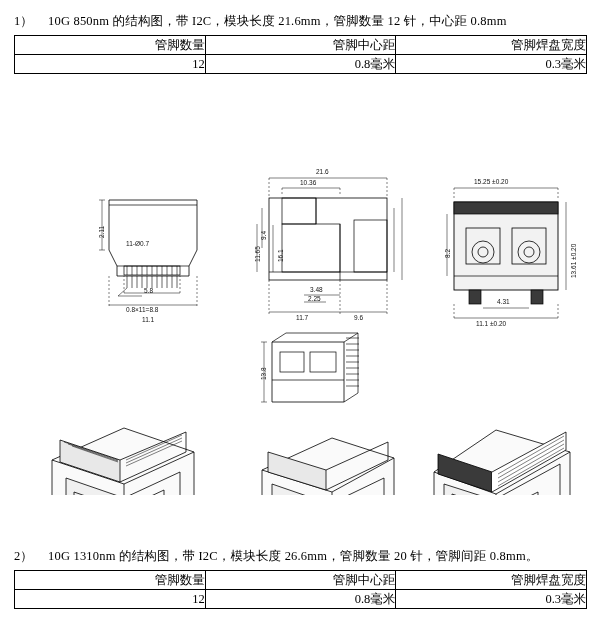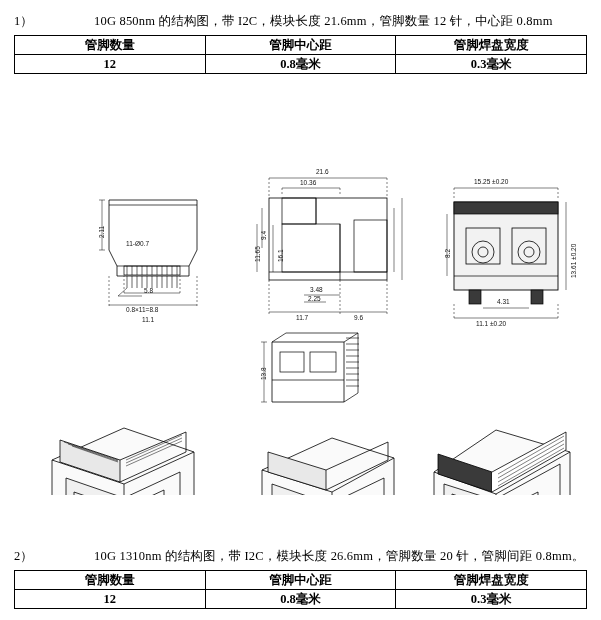--- a/index.html
+++ b/index.html
@@ -30,35 +30,34 @@
     margin: 2px 0 5px 0;
   }
   .sec-num {
     width: 34px;
     flex: 0 0 34px;
     font-family: "Liberation Serif", serif;
   }
   .sec-text {
     flex: 1 1 auto;
     letter-spacing: 0.2px;
-    margin-left: 46px;
   }
   table.spec {
     width: 100%;
     border-collapse: collapse;
     table-layout: fixed;
   }
   table.spec th, table.spec td {
     border: 1px solid #000000;
-    text-align: center;
+    text-align: right;
     font-size: 12.5px;
     height: 18px;
     line-height: 18px;
     padding: 0;
-    font-weight: bold;
+    font-weight: normal;
   }
   table.spec th {
     background: #ffffff;
   }
   .drawing-area {
     position: relative;
     width: 573px;
     height: 415px;
     margin: 6px auto 0 auto;
   }

